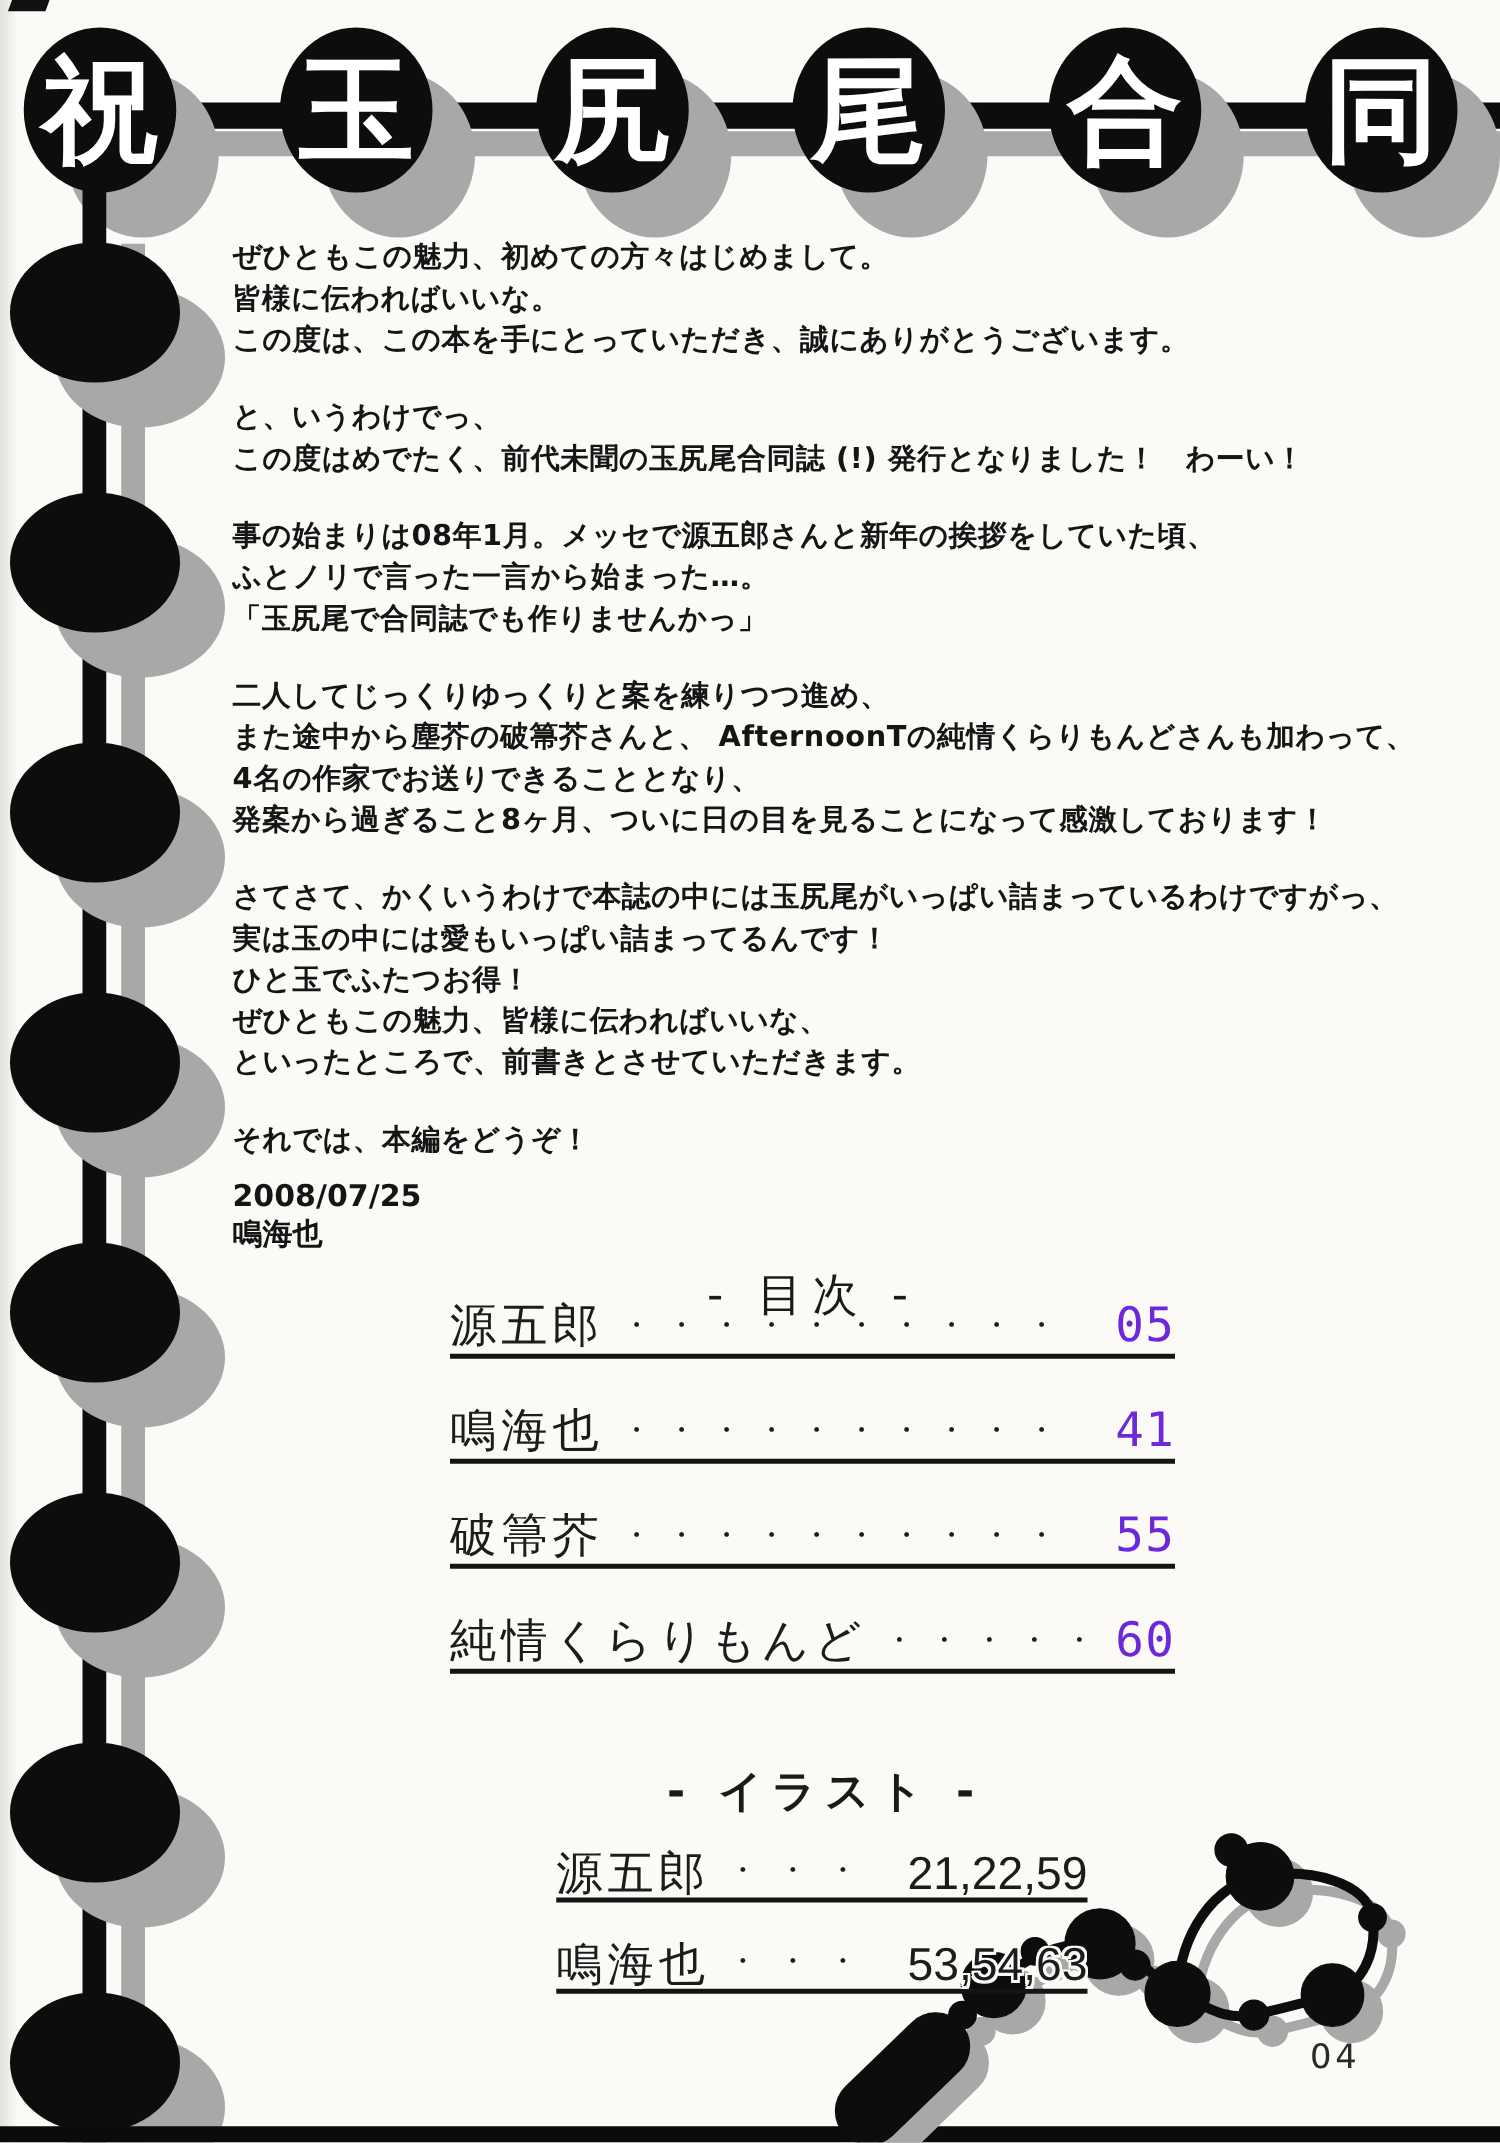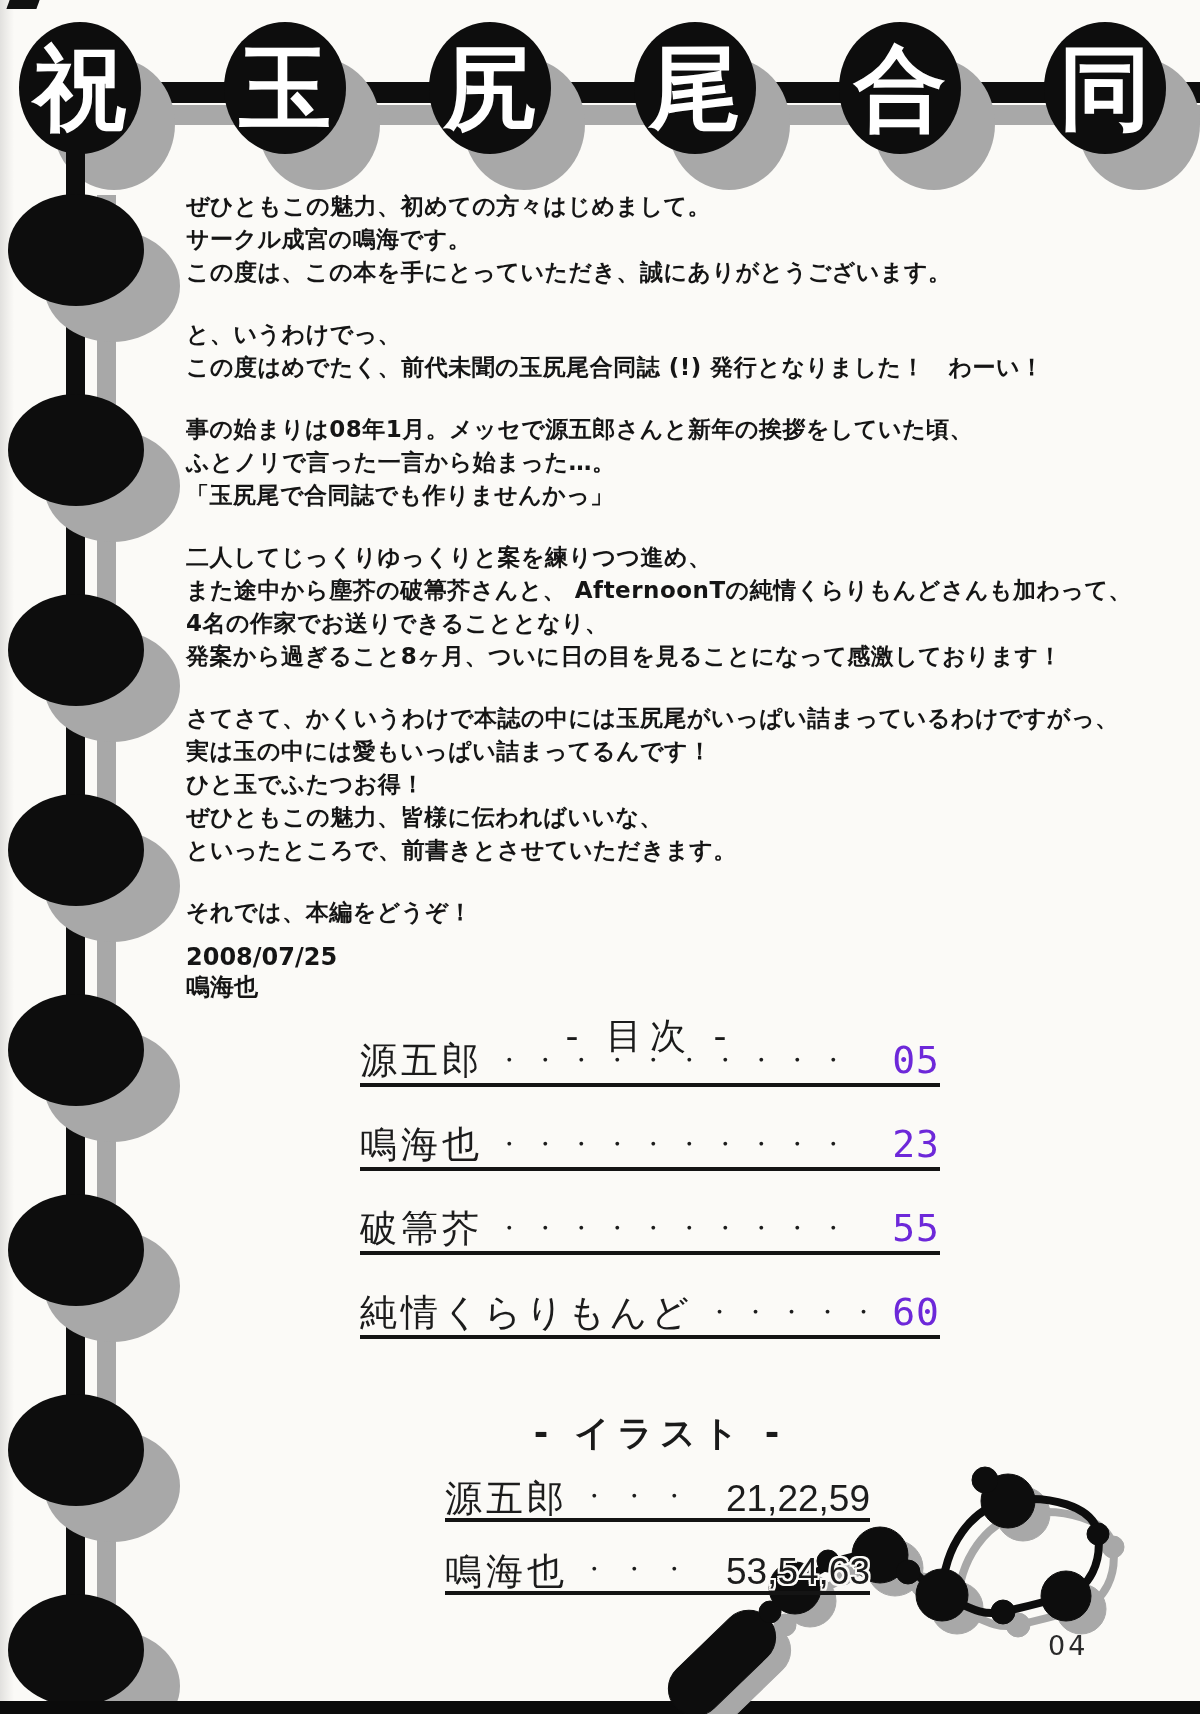--- a/index.html
+++ b/index.html
@@ -102,21 +102,21 @@
     <div class="cc" style="left:8px;top:794px"></div>
     <div class="cc" style="left:8px;top:994px"></div>
     <div class="cc" style="left:8px;top:1194px"></div>
     <div class="cc" style="left:8px;top:1394px"></div>
     <div class="cc" style="left:8px;top:1594px"></div>
   </div>
 
   <div class="foreword">
     <div class="para">
       <div class="fline">ぜひともこの魅力、初めての方々はじめまして。</div>
-      <div class="fline">サークル成宮の鳴海です。</div>
+      <div class="fline">皆様に伝わればいいな。</div>
       <div class="fline">この度は、この本を手にとっていただき、誠にありがとうございます。</div>
     </div>
     <div class="para">
       <div class="fline">と、いうわけでっ、</div>
       <div class="fline">この度はめでたく、前代未聞の玉尻尾合同誌 (!) 発行となりました！　わーい！</div>
     </div>
     <div class="para">
       <div class="fline">事の始まりは08年1月。メッセで源五郎さんと新年の挨拶をしていた頃、</div>
       <div class="fline">ふとノリで言った一言から始まった…。</div>
       <div class="fline">「玉尻尾で合同誌でも作りませんかっ」</div>
@@ -147,21 +147,21 @@
   <div class="toc-heading">- 目次 -</div>
   <div class="toc">
     <div class="toc-row">
       <span class="toc-name">源五郎</span>
       <span class="toc-dots">・・・・・・・・・・</span>
       <span class="toc-page">05</span>
     </div>
     <div class="toc-row">
       <span class="toc-name">鳴海也</span>
       <span class="toc-dots">・・・・・・・・・・</span>
-      <span class="toc-page">23</span>
+      <span class="toc-page">41</span>
     </div>
     <div class="toc-row">
       <span class="toc-name">破箒芥</span>
       <span class="toc-dots">・・・・・・・・・・</span>
       <span class="toc-page">55</span>
     </div>
     <div class="toc-row">
       <span class="toc-name">純情くらりもんど</span>
       <span class="toc-dots">・・・・・・</span>
       <span class="toc-page">60</span>

